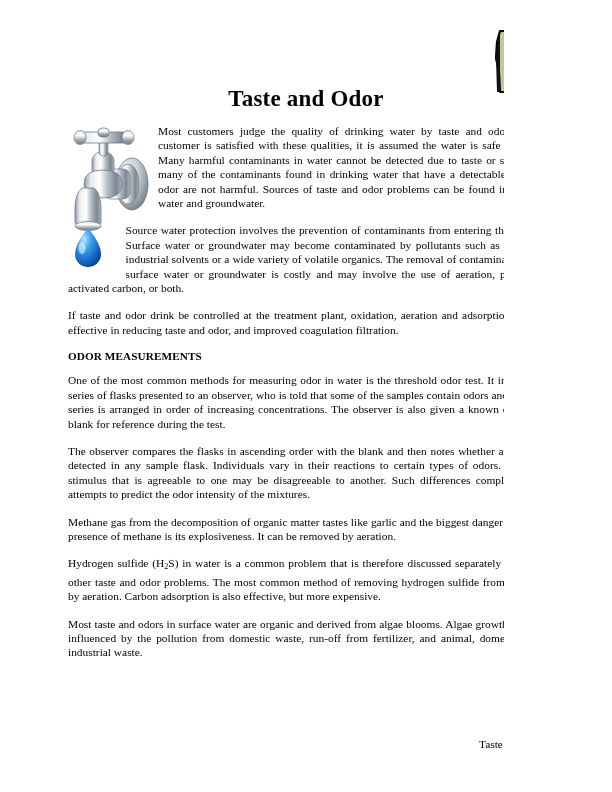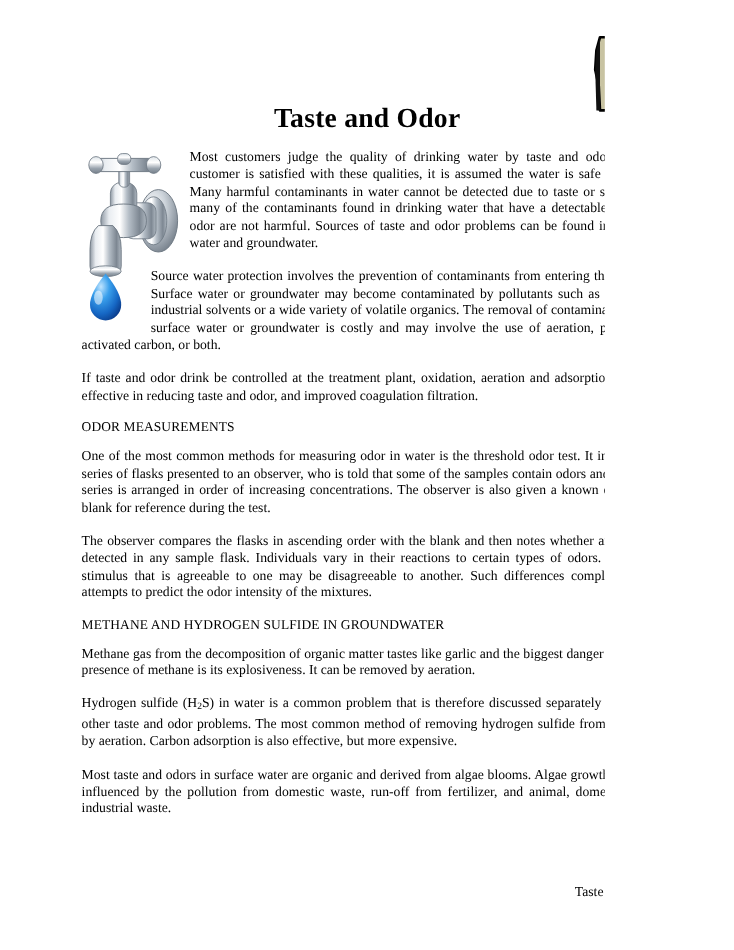--- a/index.html
+++ b/index.html
@@ -84,21 +84,21 @@
     margin: 0 0 13px 0;
     font-size: 11.4px;
     line-height: 14.4px;
     text-align: justify;
     text-justify: inter-word;
   }
 
   h2.section {
     margin: 4px 0 11px 0;
     font-size: 11.2px;
-    font-weight: normal;
+    font-weight: bold;
     letter-spacing: 0.1px;
     text-align: left;
   }
 
   sub { font-size: 8px; vertical-align: -2px; }
 
   
   #footer {
     position: absolute;
     left: 0;
@@ -193,21 +193,20 @@
     <p class="body">Most customers judge the quality of drinking water by taste and odor. If the customer is satisfied with these qualities, it is assumed the water is safe to drink. Many harmful contaminants in water cannot be detected due to taste or smell and many of the contaminants found in drinking water that have a detectable taste or odor are not harmful. Sources of taste and odor problems can be found in surface water and groundwater.</p>
 
     <p class="body">Source water protection involves the prevention of contaminants from entering the source. Surface water or groundwater may become contaminated by pollutants such as gasoline, industrial solvents or a wide variety of volatile organics. The removal of contaminants from surface water or groundwater is costly and may involve the use of aeration, powdered activated carbon, or both.</p>
 
     <p class="body">If taste and odor drink be controlled at the treatment plant, oxidation, aeration and adsorption can be effective in reducing taste and odor, and improved coagulation filtration.</p>
 
     <h2 class="section">ODOR MEASUREMENTS</h2>
     <p class="body">One of the most common methods for measuring odor in water is the threshold odor test. It involves a series of flasks presented to an observer, who is told that some of the samples contain odors and that the series is arranged in order of increasing concentrations. The observer is also given a known odor-free blank for reference during the test.</p>
     <p class="body">The observer compares the flasks in ascending order with the blank and then notes whether an odor is detected in any sample flask. Individuals vary in their reactions to certain types of odors. An odor stimulus that is agreeable to one may be disagreeable to another. Such differences complicate the attempts to predict the odor intensity of the mixtures.</p>
 
-    <h2 class="section">METHANE AND HYDROGEN SULFIDE IN GROUNDWATER</h2>
     <p class="body">Methane gas from the decomposition of organic matter tastes like garlic and the biggest danger from the presence of methane is its explosiveness. It can be removed by aeration.</p>
     <p class="body"><span>Hydrogen sulfide (H</span><sub>2</sub><span>S) in water is a common problem that is therefore discussed separately from the other taste and odor problems. The most common method of removing hydrogen sulfide from water is by aeration. Carbon adsorption is also effective, but more expensive.</span></p>
 
     <p class="body">Most taste and odors in surface water are organic and derived from algae blooms. Algae growths can be influenced by the pollution from domestic waste, run-off from fertilizer, and animal, domestic, and industrial waste.</p>
 
   </div>
 
   <div id="footer">Taste and Odor 1</div>
 
 </div>

